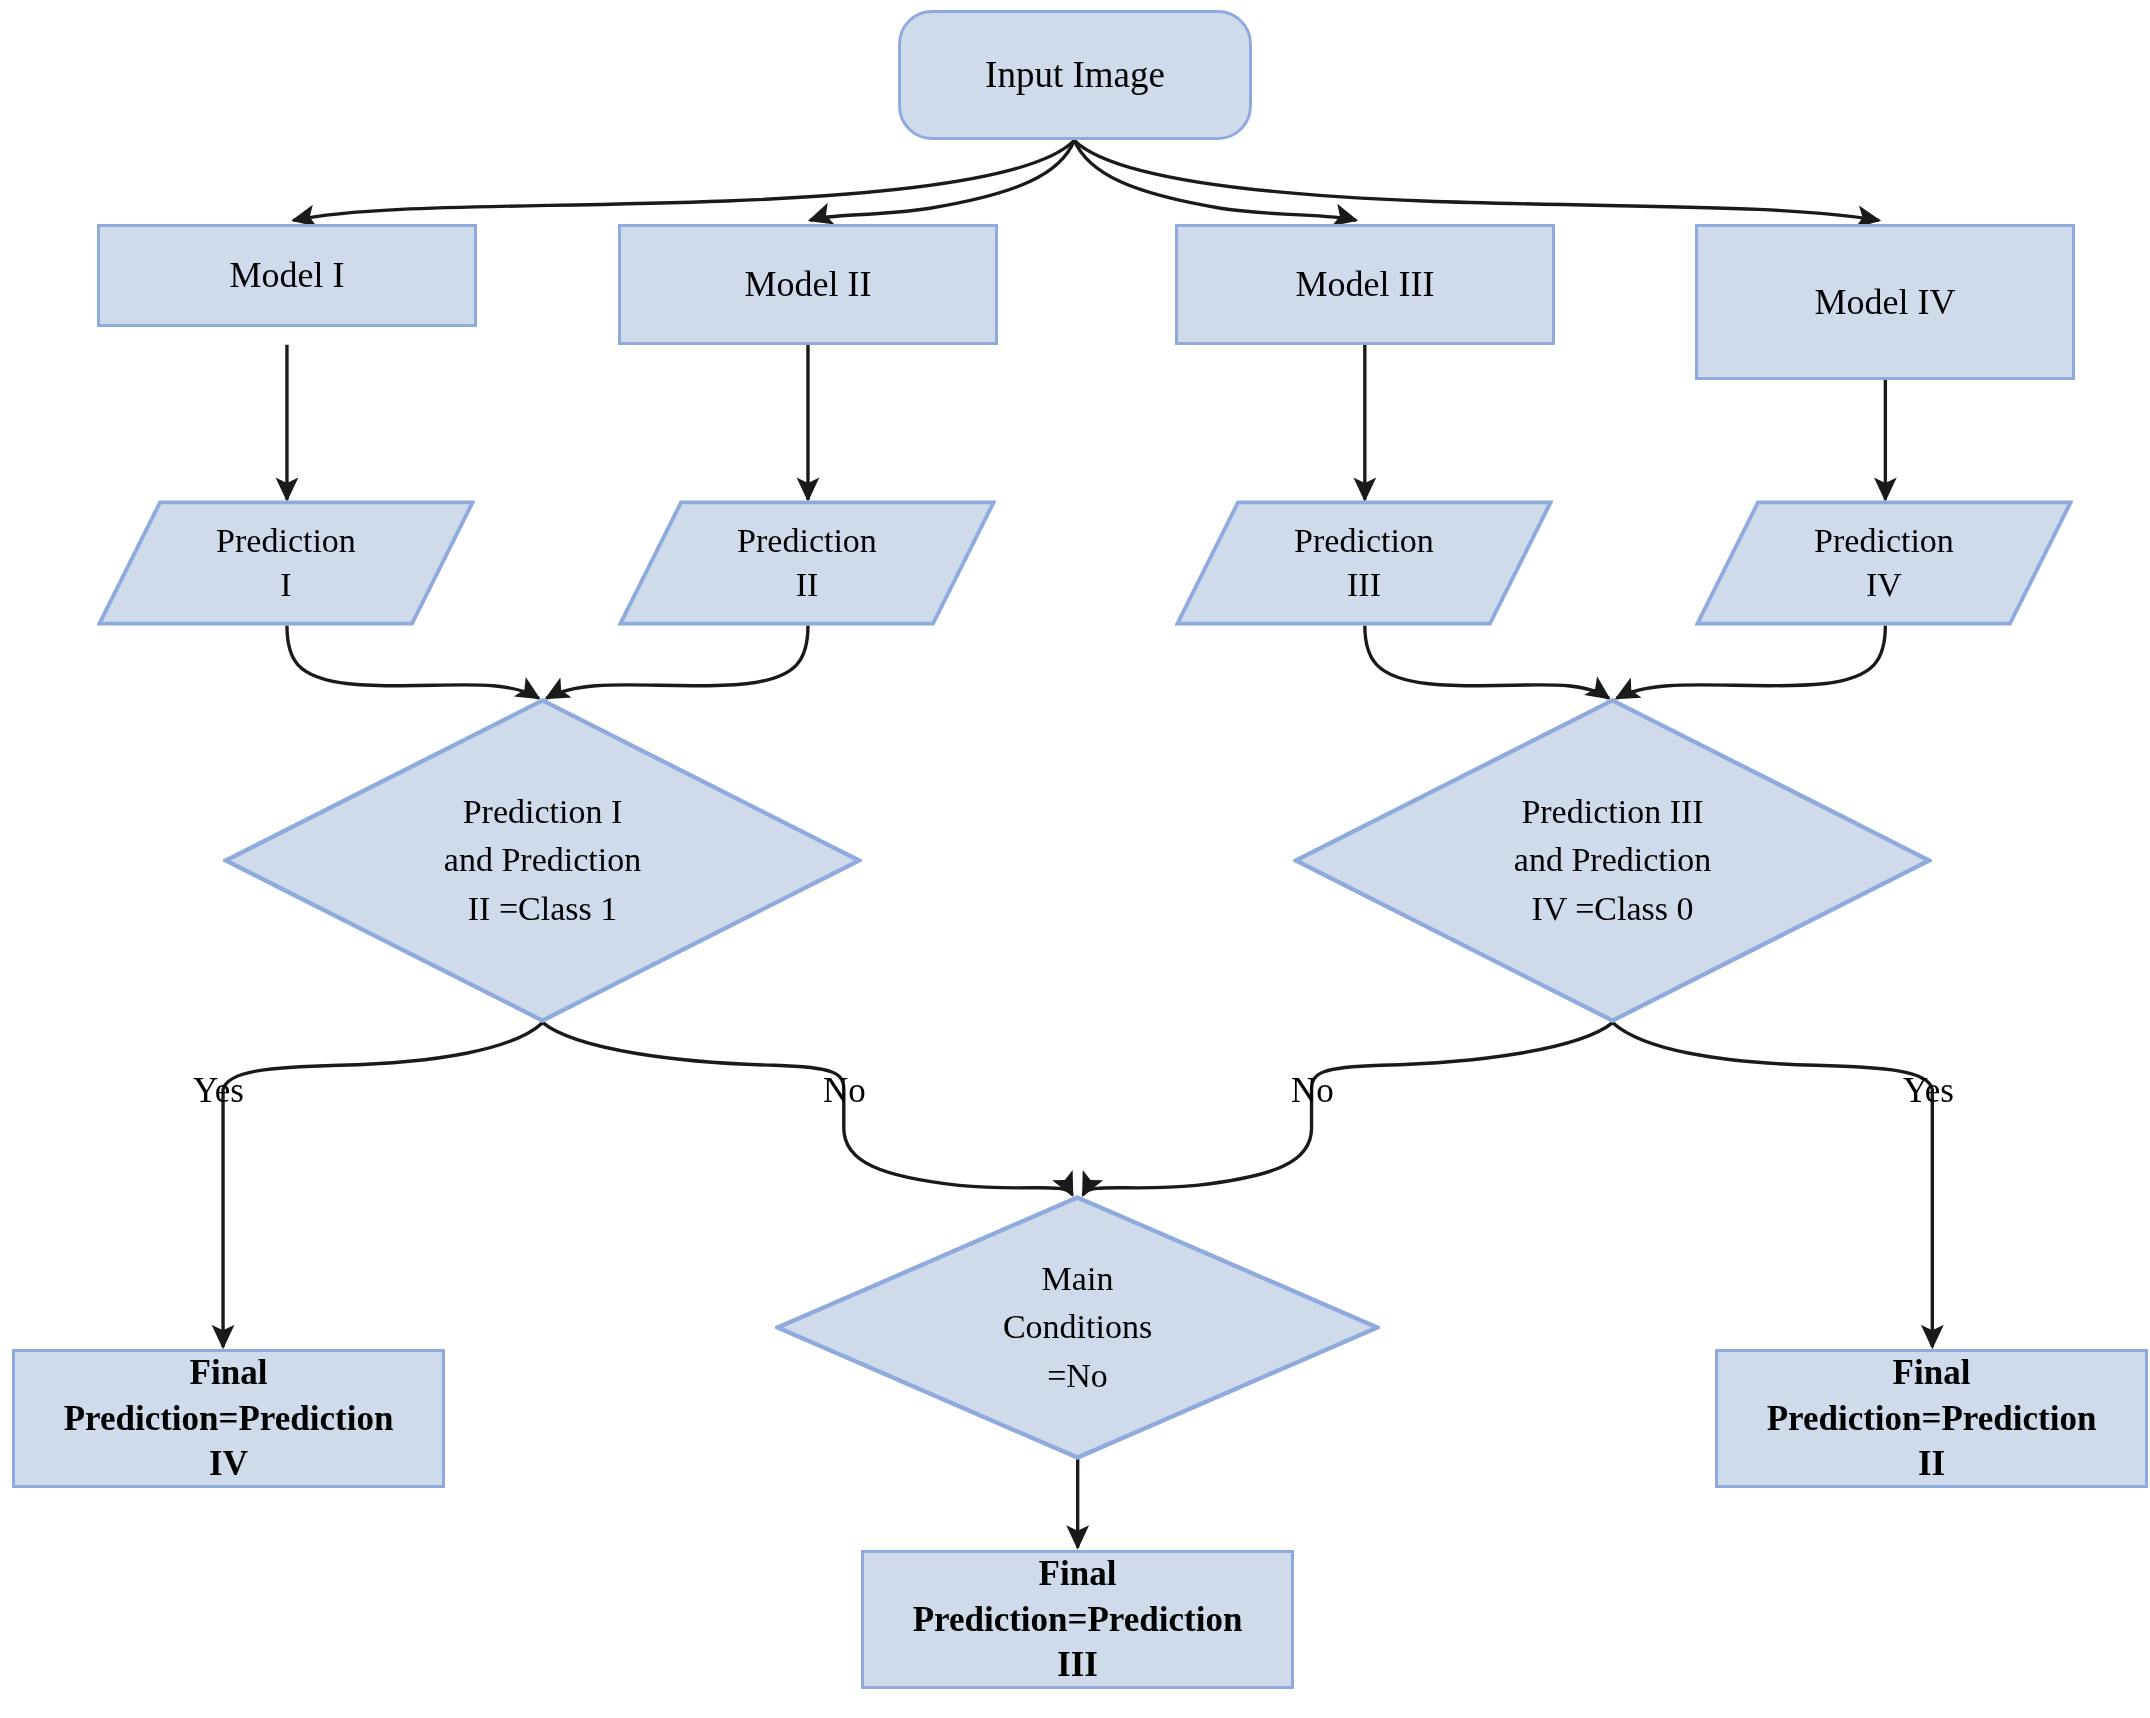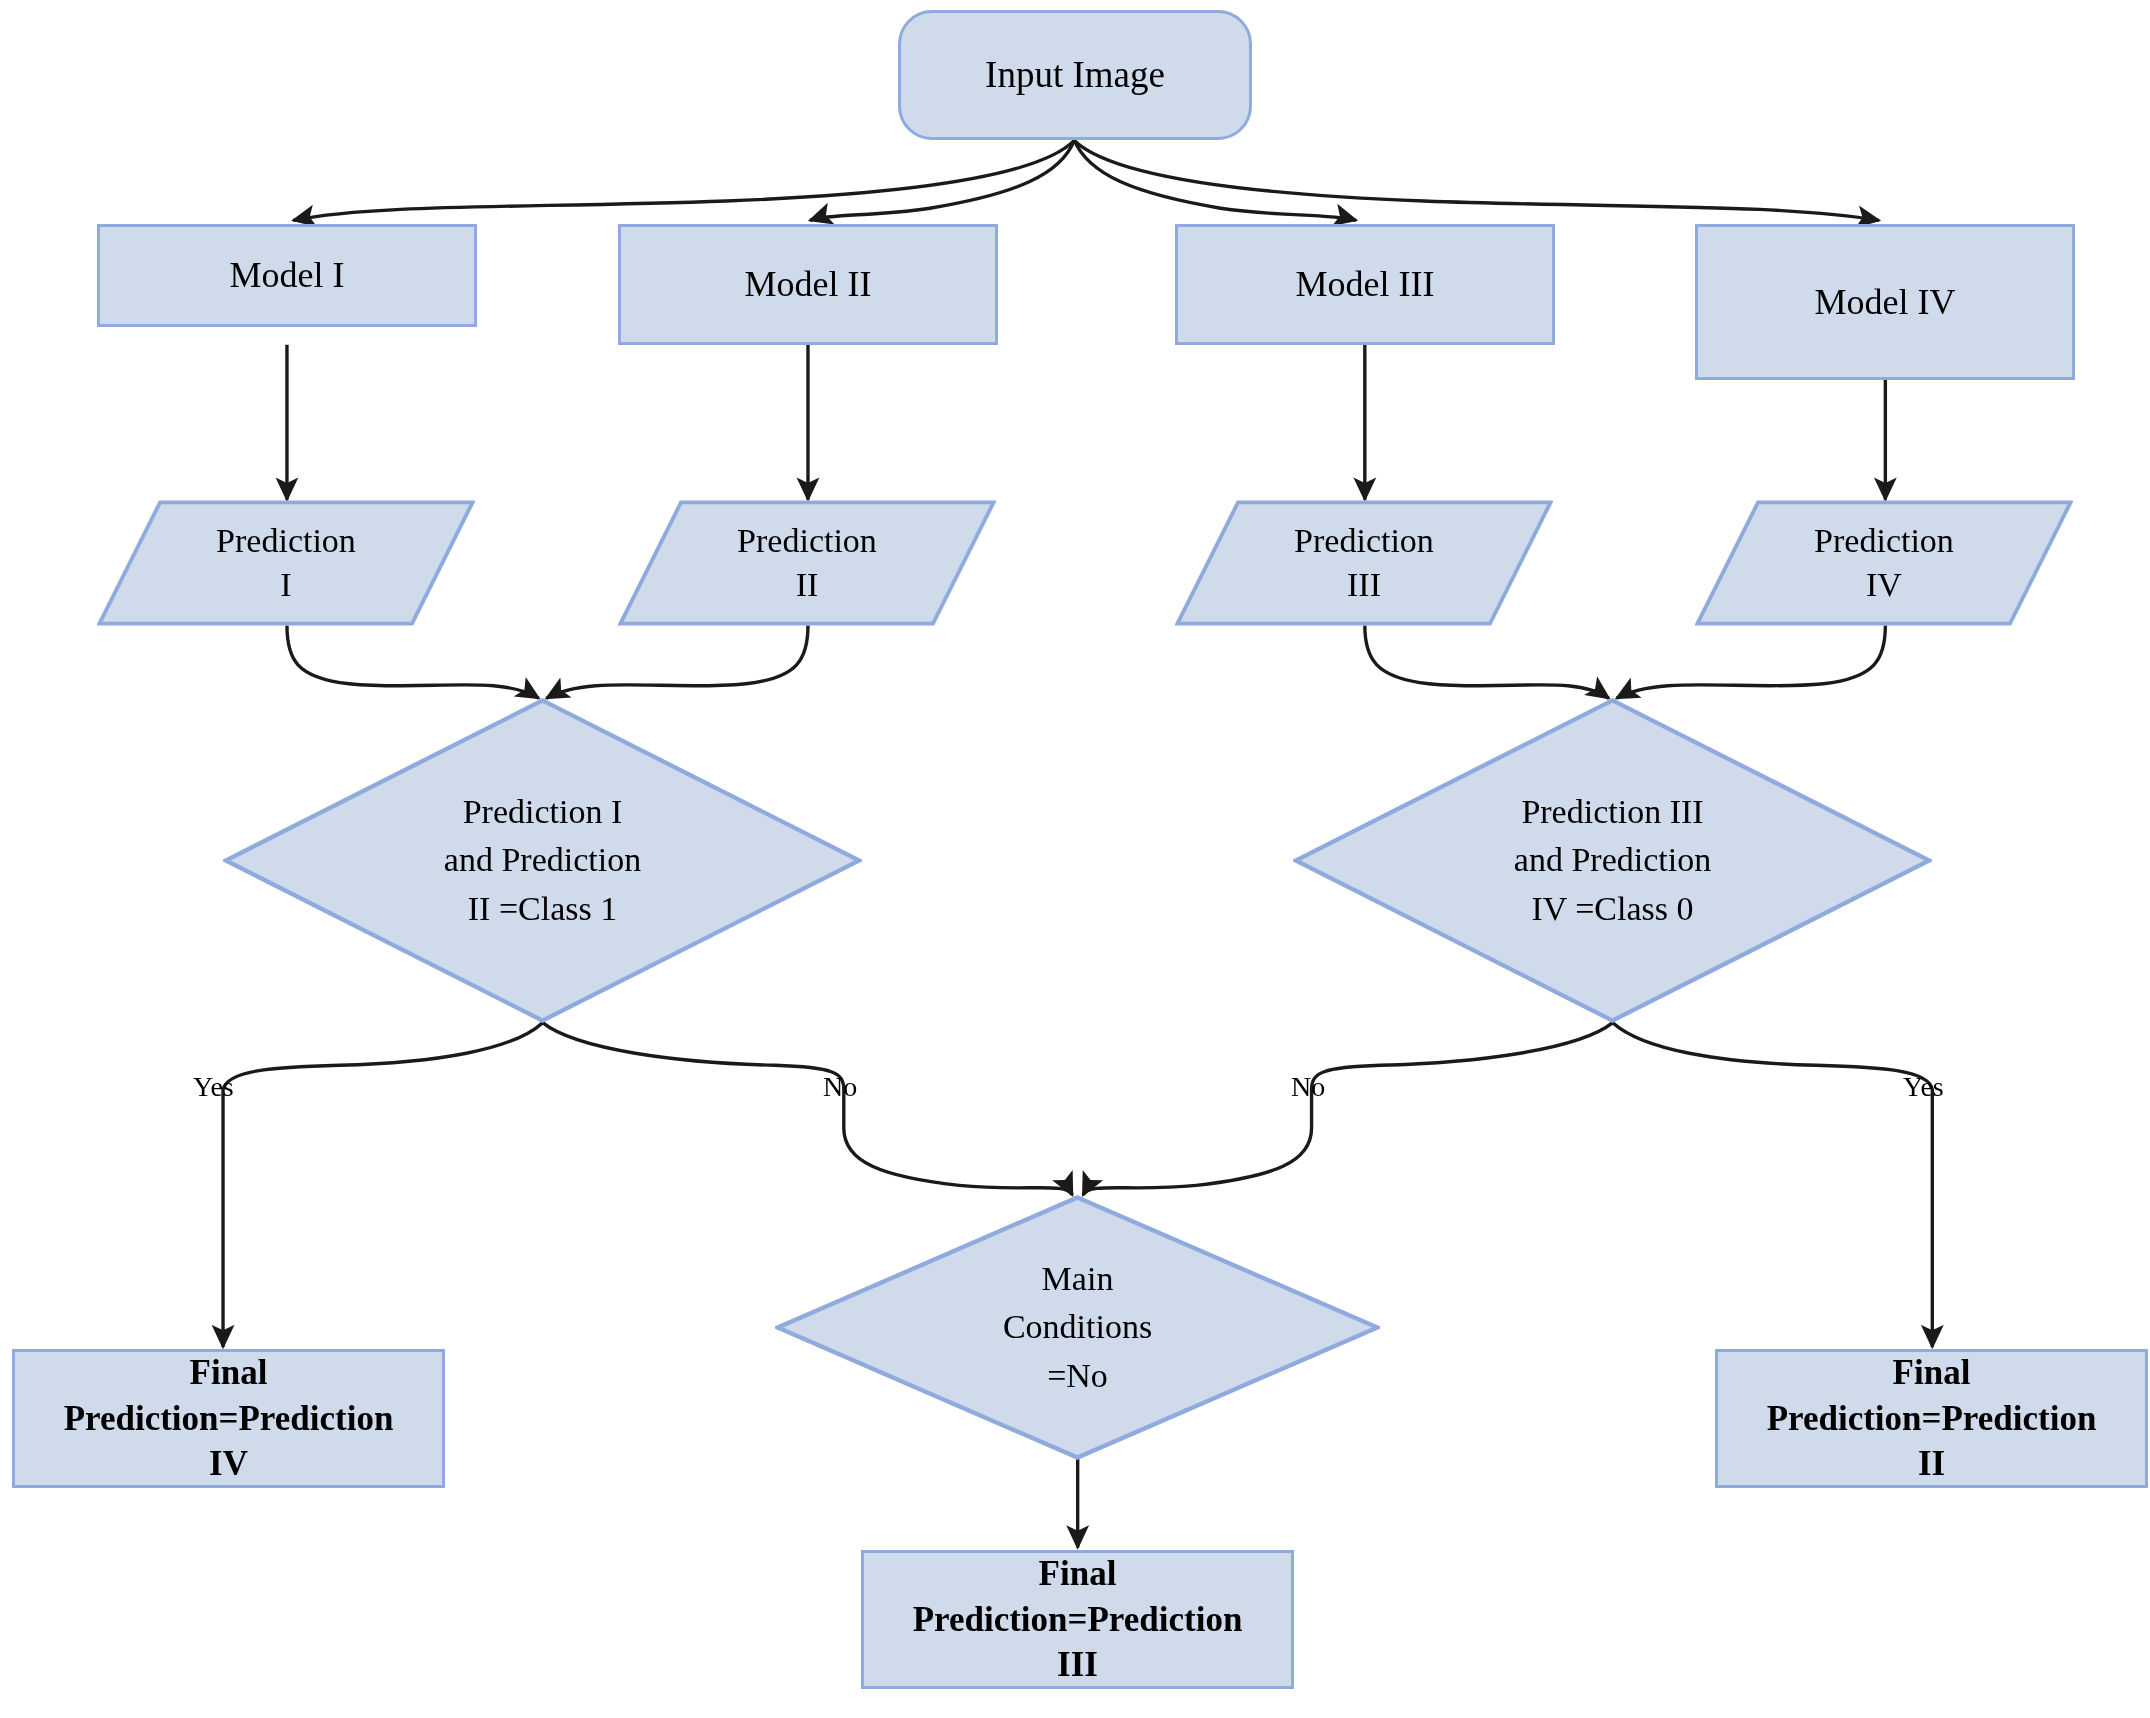--- a/index.html
+++ b/index.html
@@ -95,21 +95,21 @@
   .edge-label {
     position: absolute;
     color: #000;
     white-space: nowrap;
   }
   .fs-input   { font-size: 37px; }
   .fs-model   { font-size: 36px; }
   .fs-pred    { font-size: 34px; }
   .fs-diamond { font-size: 34px; }
   .fs-final   { font-size: 35px; font-weight: bold; }
-  .fs-edge    { font-size: 28px; }
+  .fs-edge    { font-size: 35px; }
 </style>
 </head>
 <body>
 
 <div id="canvas">
 
   <svg class="edges" viewBox="0 0 4441 3548">
     <defs>
       <marker id="arrow" viewBox="0 0 12 12" refX="10.5" refY="6" markerWidth="7.5" markerHeight="7.5" orient="auto-start-reverse">
         <path d="M 0 0.6 L 11.5 6 L 0 11.4 L 2.6 6 Z" fill="#1a1a1a"></path>

